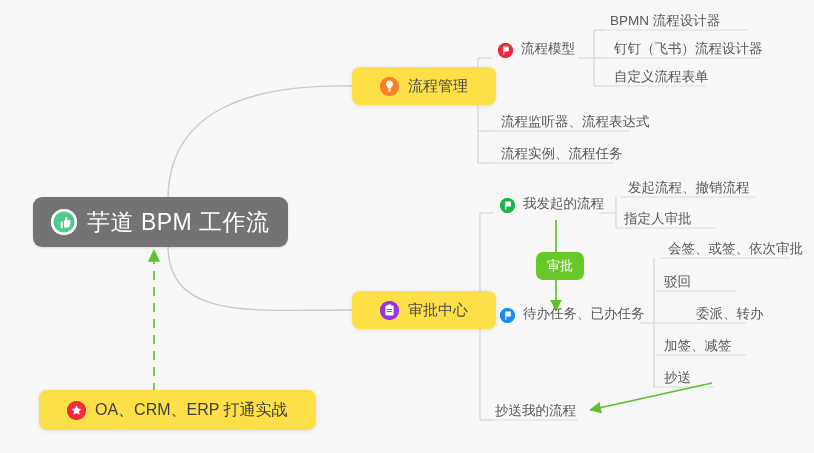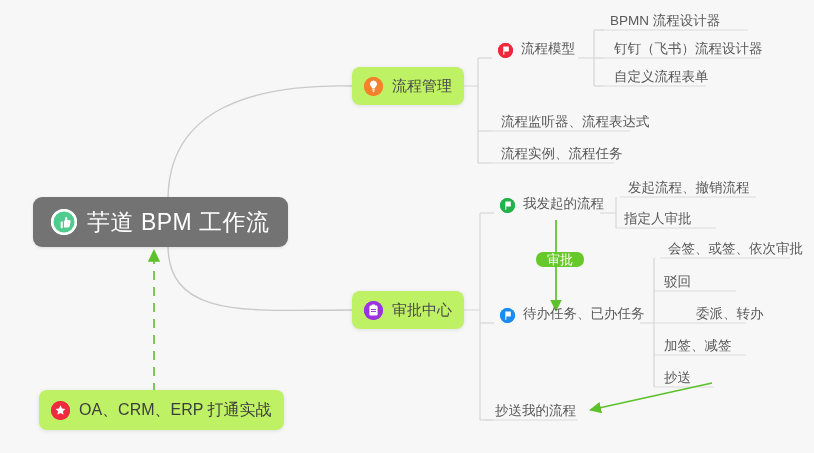--- a/index.html
+++ b/index.html
@@ -43,23 +43,23 @@
     height: 50px;
     color: #ffffff;
     font-size: 23px;
     letter-spacing: .5px;
     box-shadow: 0 1px 3px rgba(0,0,0,.10);
   }
   .root .label { margin-left: 10px; }
 
   
   .card {
-    background: #bef264;
+    background: #fde047;
     border-radius: 8px;
-    padding: 0 12px;
+    padding: 0 28px;
     height: 38px;
     color: #4a4a4a;
     font-size: 15px;
     box-shadow: 0 1px 4px rgba(0,0,0,.10);
   }
   .card .label { margin-left: 9px; }
 
   .callout {
     height: 40px;
     font-size: 16px;
@@ -74,21 +74,21 @@
     height: 22px;
     align-items: flex-end;
   }
   .leaf .label { margin-left: 8px; }
   .leaf.noicon .label { margin-left: 0; text-align: center; }
 
   
   .badge {
     background: #67c82a;
     border-radius: 7px;
-    height: 15px;
+    height: 28px;
     padding: 0 11px;
     color: #ffffff;
     font-size: 13px;
     justify-content: center;
   }
 
   
   .ico {
     flex: 0 0 auto;
     display: inline-flex;

